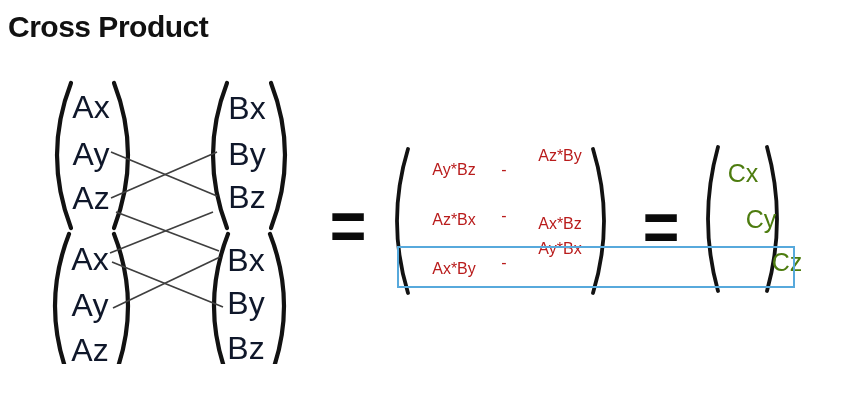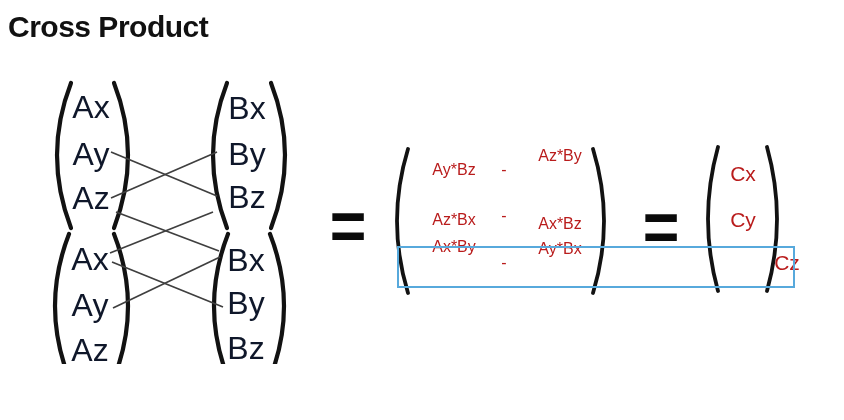--- a/index.html
+++ b/index.html
@@ -15,21 +15,21 @@
     position:absolute;left:8px;top:10px;margin:0;
     font-size:30px;font-weight:700;letter-spacing:-0.5px;color:#111;
   }
   .gfx{position:absolute;left:0;top:0;pointer-events:none;}
   .cell{
     position:absolute;transform:translate(-50%,-50%);
     white-space:nowrap;line-height:1;
   }
   .vcell{font-size:32px;color:#0f172a;}
   .mterm{font-size:16px;color:#b91c1c;}
-  .cterm{font-size:21px;color:#b91c1c;}
+  .cterm{font-size:25px;color:#4d7c0f;}
   .eq{
     font-size:56px;font-weight:700;color:#0a0a0a;
     transform:translate(-50%,-54%) scale(1.12,1.25);
   }
   .highlight-rect{
     position:absolute;left:397px;top:246px;width:394px;height:38px;
     border:2.5px solid #57a9dc;background:transparent;
   }
 </style>
 </head>
@@ -86,23 +86,23 @@
   <span class="cell eq" style="left:661px;top:229px">=</span>
 
   <span class="cell mterm" style="left:454px;top:170px">Ay*Bz</span>
   <span class="cell mterm" style="left:504px;top:170px">-</span>
   <span class="cell mterm" style="left:560px;top:156px">Az*By</span>
 
   <span class="cell mterm" style="left:454px;top:220px">Az*Bx</span>
   <span class="cell mterm" style="left:504px;top:216px">-</span>
   <span class="cell mterm" style="left:560px;top:224px">Ax*Bz</span>
 
-  <span class="cell mterm" style="left:454px;top:247px">Ax*By</span>
+  <span class="cell mterm" style="left:454px;top:269px">Ax*By</span>
   <span class="cell mterm" style="left:504px;top:263px">-</span>
   <span class="cell mterm" style="left:560px;top:249px">Ay*Bx</span>
 
   <span class="cell cterm" style="left:743px;top:173px">Cx</span>
-  <span class="cell cterm" style="left:743px;top:219px">Cy</span>
+  <span class="cell cterm" style="left:761px;top:219px">Cy</span>
   <span class="cell cterm" style="left:787px;top:262px">Cz</span>
 
   <div class="highlight-rect"></div>
 
 </div>
 
 </body></html>

